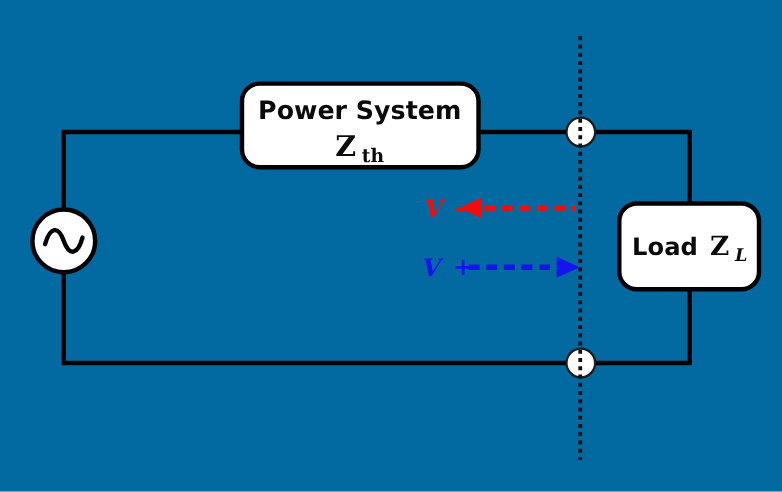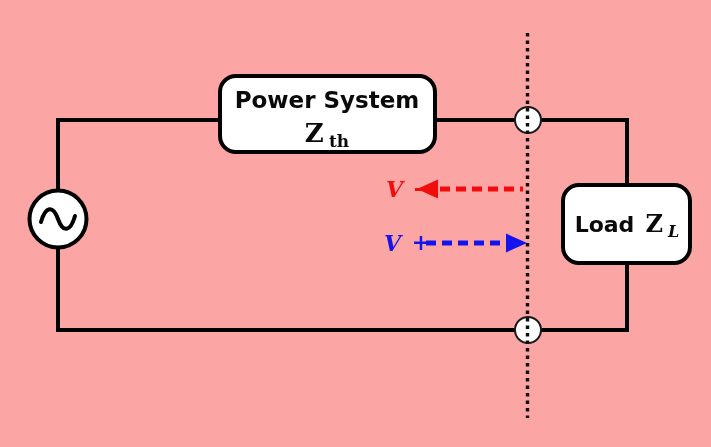--- a/index.html
+++ b/index.html
@@ -5,21 +5,21 @@
   html, body {
     margin: 0;
     padding: 0;
     background: #ffffff;
     font-family: "DejaVu Sans", "Liberation Sans", sans-serif;
   }
   .stage {
     position: relative;
     width: 711px;
     height: 447px;
-    background: #fca5a5;
+    background: #0369a1;
     overflow: hidden;
   }
   svg { display: block; }
 
   .wire {
     fill: none;
     stroke: #000000;
     stroke-width: 4;
     stroke-linejoin: miter;
     stroke-linecap: butt;

